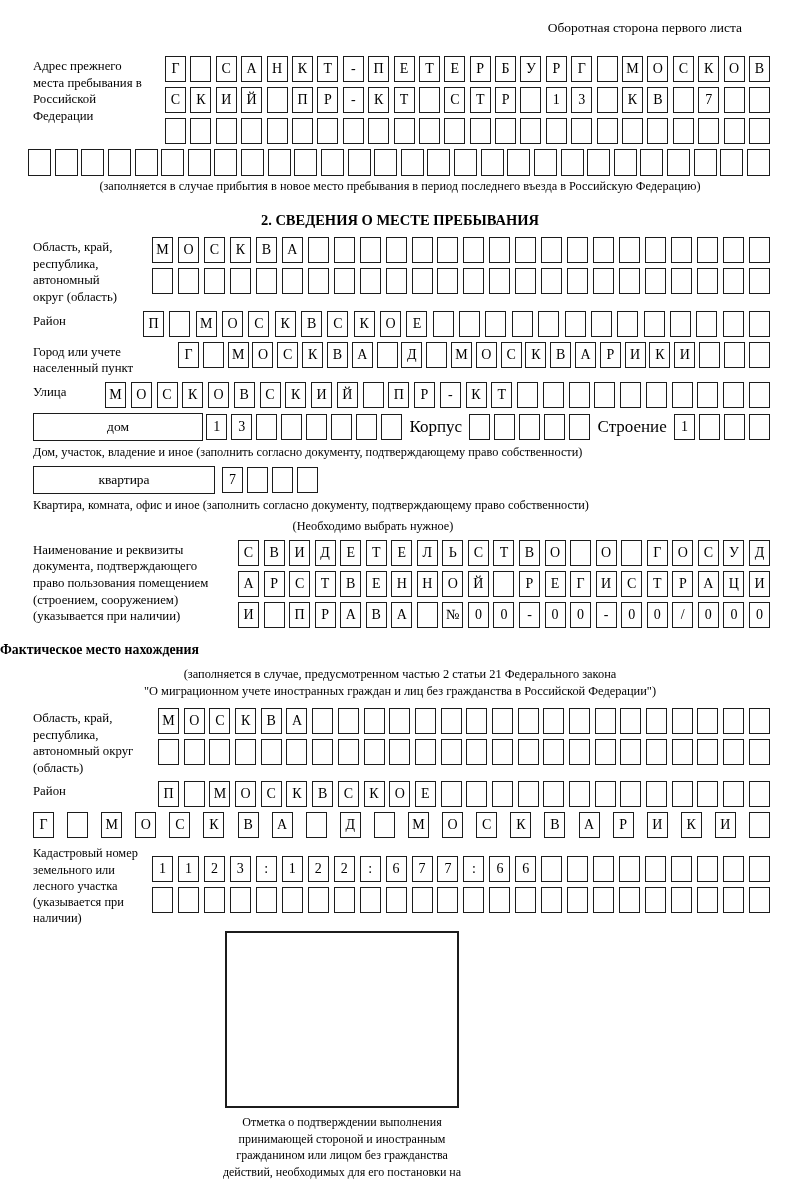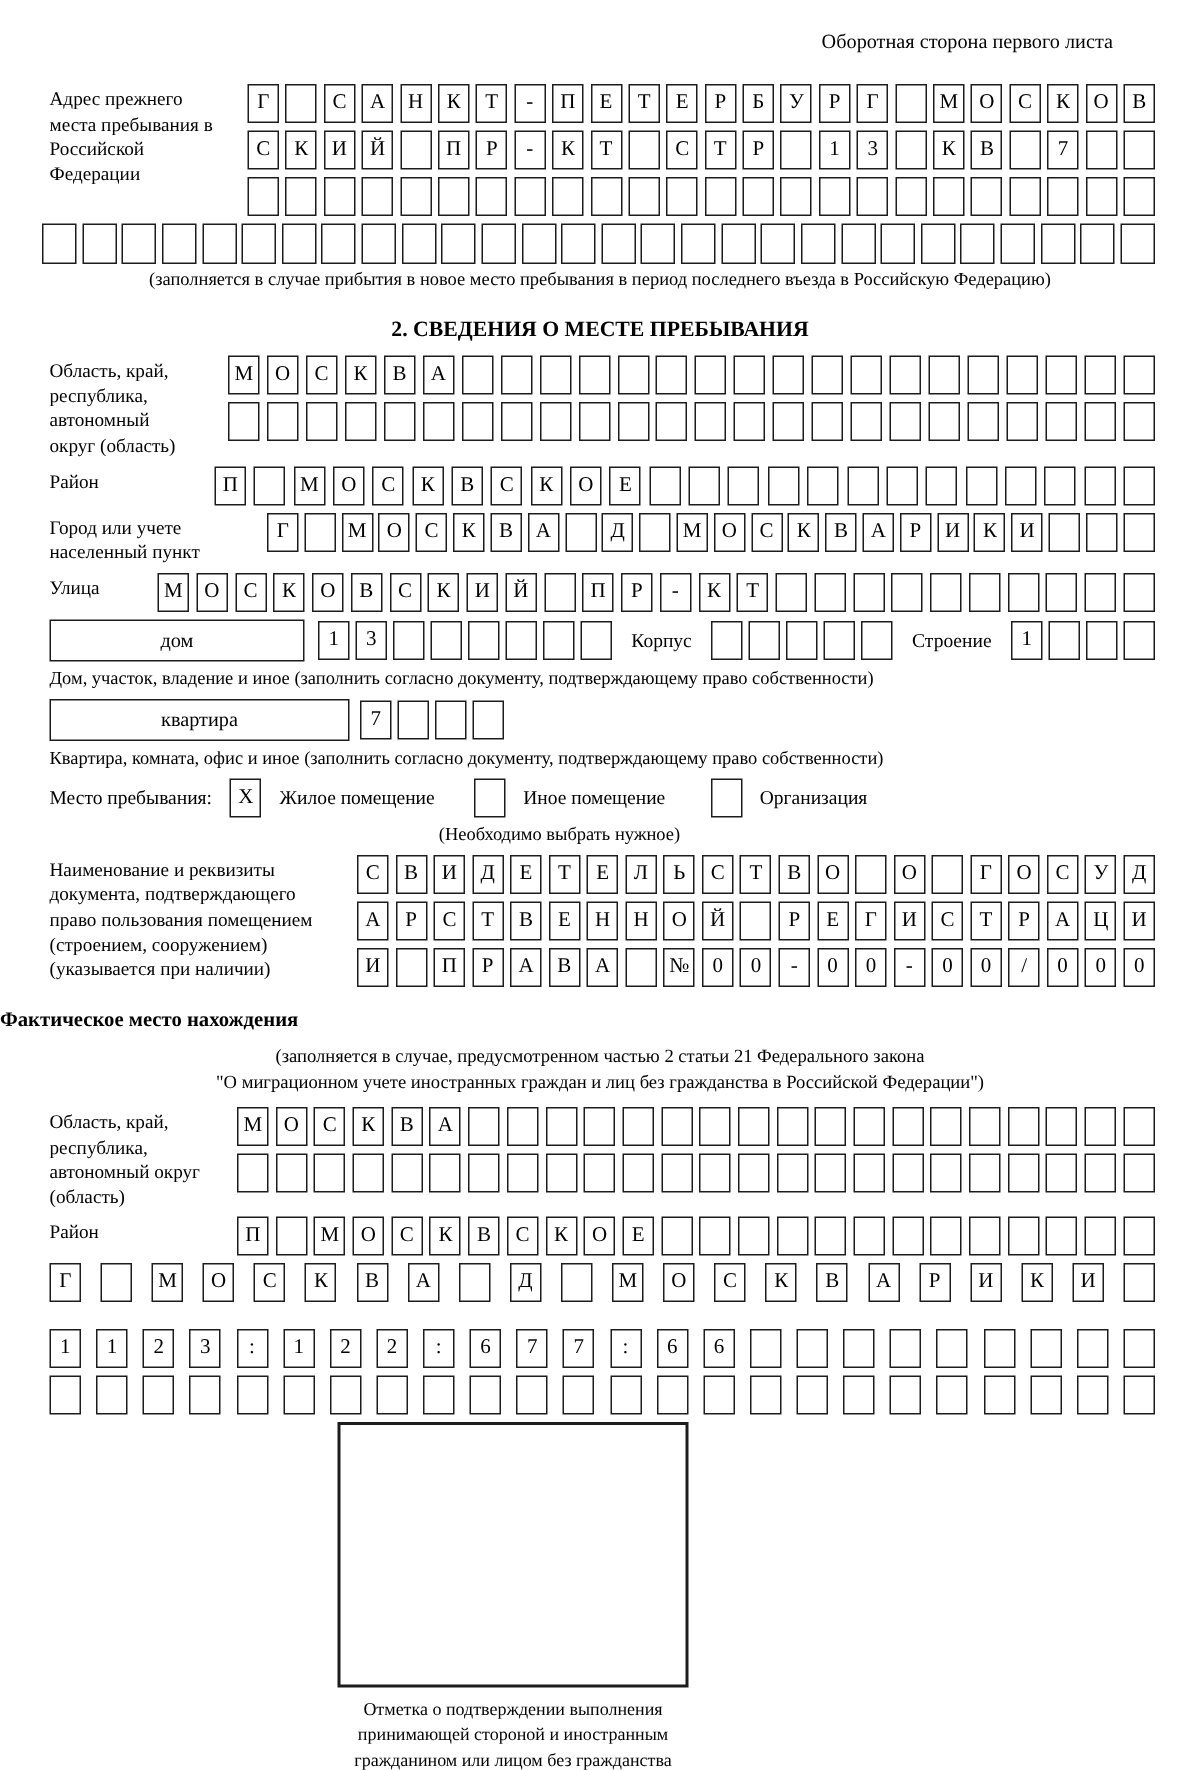--- a/index.html
+++ b/index.html
@@ -37,21 +37,21 @@
   .note-c { text-align:center; font-size:12.3px; margin:3px 0 2px; }
   .note-l { font-size:12.3px; margin:1px 0 6px; }
   .sec-title { text-align:center; font-weight:bold; font-size:14.5px; margin:18px 0 8px; }
   .inline-row { display:flex; align-items:center; margin-bottom:4px; width:737px; }
   .wordbox {
     border:1.8px solid #1c1c1c; height:28px;
     display:flex; align-items:center; justify-content:center;
     font-size:13.5px;
   }
   .grp { display:flex; gap:4px; align-items:center; }
-  .mini-lbl { font-size:13px; padding:0 4px; }
+  .mini-lbl { font-size:17px; padding:0 4px; }
   .house-row { justify-content:space-between; }
   .stay-row { font-size:13px; gap:12px; margin-top:6px; }
   .stay-note { width:420px; margin-left:130px; text-align:center; font-size:12.3px; margin-bottom:6px; }
   .act-title { font-weight:bold; font-size:13.8px; margin:14px 0 8px; }
   .act-note { text-align:center; font-size:12.4px; line-height:1.38; }
   .cad-col { padding-top:13px; }
   .stamp-box {
     width:234px; height:177px; border:2px solid #1c1c1c;
     margin-left:225px; margin-top:4px; background:#fff;
   }
@@ -365,39 +365,30 @@
     <div class="grp cells" style="justify-content:flex-start;">
         <div class="cell">1</div>
         <div class="cell"></div>
         <div class="cell"></div>
         <div class="cell"></div>
       </div>
   </div>
   <div class="note-l">Дом, участок, владение и иное (заполнить согласно документу, подтверждающему право собственности)</div>
 
   <div class="inline-row" style="gap:7px;">
-    <div class="wordbox" style="width:200px;">квартира</div>
+    <div class="wordbox" style="width:182px;">квартира</div>
     <div class="grp cells" style="justify-content:flex-start;">
         <div class="cell">7</div>
         <div class="cell"></div>
         <div class="cell"></div>
         <div class="cell"></div>
       </div>
   </div>
   <div class="note-l">Квартира, комната, офис и иное (заполнить согласно документу, подтверждающему право собственности)</div>
 
-  <div class="inline-row stay-row">
-    <span>Место пребывания:</span>
-    <span class="cell">X</span>
-    <span style="margin-right:14px;">Жилое помещение</span>
-    <span class="cell"></span>
-    <span style="margin-right:18px;">Иное помещение</span>
-    <span class="cell"></span>
-    <span>Организация</span>
-  </div>
   <div class="stay-note">(Необходимо выбрать нужное)</div>
 
   <div class="row">
     <div class="lbl l-doc">Наименование и реквизиты документа, подтверждающего право пользования помещением (строением, сооружением) (указывается при наличии)</div>
     <div class="cellcol">
       <div class="cells">
           <div class="cell">С</div>
           <div class="cell">В</div>
           <div class="cell">И</div>
           <div class="cell">Д</div>
@@ -587,20 +578,21 @@
           <div class="cell">Р</div>
           <div class="cell">И</div>
           <div class="cell">К</div>
           <div class="cell">И</div>
           <div class="cell"></div>
         </div>
       </div>
   </div>
 
   <div class="row">
+    <div class="lbl l-cad">Кадастровый номер земельного или лесного участка (указывается при наличии)</div>
     <div class="cellcol cad-col">
       <div class="cells">
           <div class="cell">1</div>
           <div class="cell">1</div>
           <div class="cell">2</div>
           <div class="cell">3</div>
           <div class="cell">:</div>
           <div class="cell">1</div>
           <div class="cell">2</div>
           <div class="cell">2</div>

